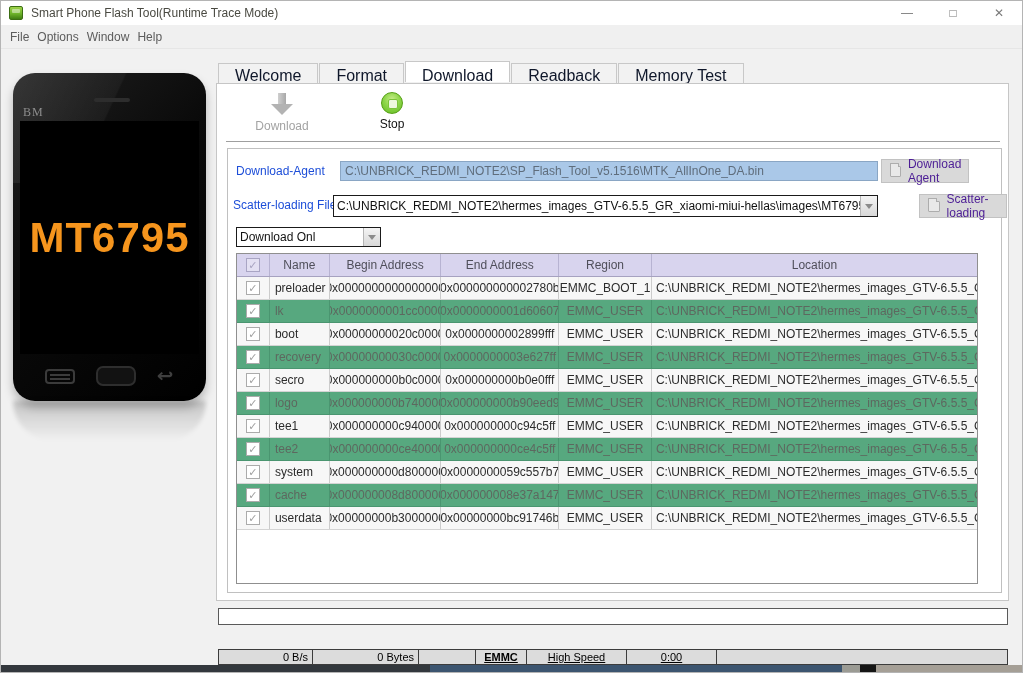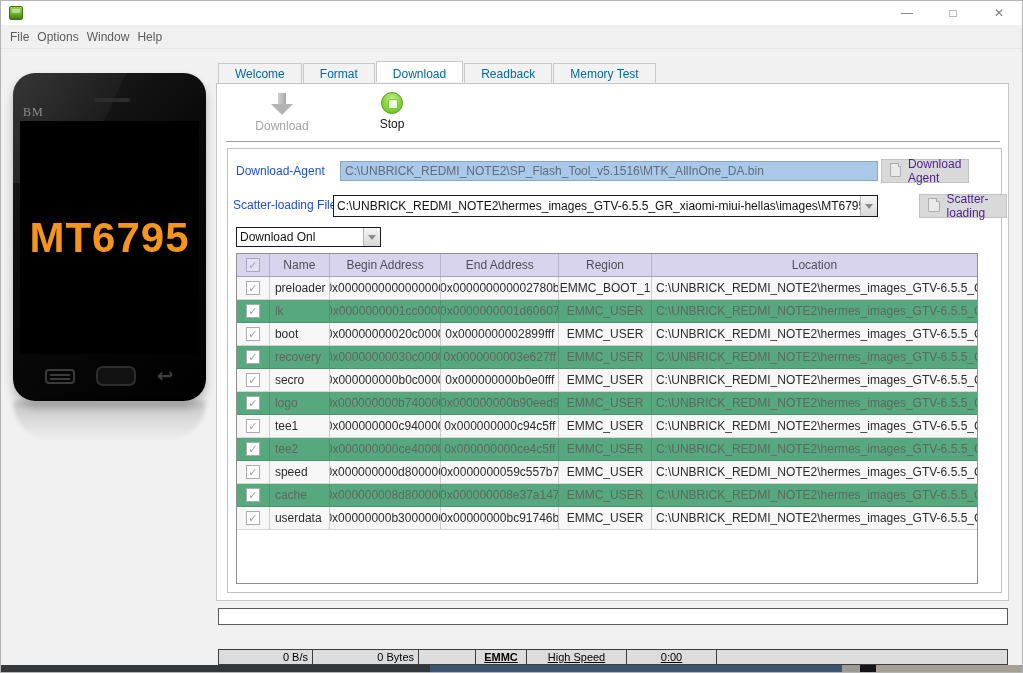--- a/index.html
+++ b/index.html
@@ -35,21 +35,21 @@
   .nav-menu::after { content:""; position:absolute; left:3px; right:3px; top:3px; height:2px; background:#3b3b3b; box-shadow:0 4px 0 #3b3b3b; }
   .nav-home { width:40px; height:20px; border:2px solid #2e2e2e; border-radius:7px; background:#121212; }
   .nav-back { color:#3f3f3f; font-size:20px; font-weight:bold; transform:scaleY(.9); }
   .phone-reflection { position:absolute; left:12px; top:400px; width:193px; height:40px;
     background:linear-gradient(180deg,rgba(0,0,0,.18),rgba(0,0,0,0)); border-radius:0 0 40px 40px; filter:blur(2px); }
 
   
   .main { position:absolute; left:215px; top:62px; width:793px; height:580px; }
 
   .tabs { position:absolute; top:0; left:2px; height:21px; display:flex; }
-  .tab { padding:3px 16px 2px; border:1px solid #c8c8c8; border-bottom:none; background:#f2f2f2; color:#0369a1; margin-right:1px; font-size:12px; }
+  .tab { padding:3px 16px 2px; border:1px solid #c8c8c8; border-bottom:none; background:#f2f2f2; color:#0f172a; margin-right:1px; font-size:16px; }
   .tab.active { background:#fff; position:relative; top:-2px; padding-top:5px; z-index:3; }
 
   .panel { position:absolute; top:20px; left:0; width:793px; height:518px; background:#fff; border:1px solid #c6c6c6; z-index:1; }
 
   
   .toolbar { position:absolute; top:0; left:0; right:0; height:57px; }
   .toolbar-sep { position:absolute; top:57px; left:9px; right:8px; border-top:1px solid #9f9f9f; }
   .tool { position:absolute; top:8px; width:90px; display:flex; flex-direction:column; align-items:center; }
   .tool-download { left:20px; }
   .tool-stop { left:130px; }
@@ -107,20 +107,21 @@
   .taskbar-sliver { position:absolute; left:0; bottom:0; width:100%; height:7px;
     background:linear-gradient(90deg,#33383d 0%,#33383d 42%,#3c5570 42%,#3c5570 82.4%,#9b9b94 82.4%,#9b9b94 84.1%,#151515 84.1%,#151515 85.7%,#a59f96 85.7%,#a59f96 100%); }
 </style>
 </head>
 <body>
 
 <div class="window">
 
   <div class="titlebar">
     <span class="app-icon"></span>
+    <span class="title-text">Smart Phone Flash Tool(Runtime Trace Mode)</span>
     <div class="win-controls">
       <span class="win-btn">—</span>
       <span class="win-btn">□</span>
       <span class="win-btn">✕</span>
     </div>
   </div>
 
   <div class="menubar">
     <span class="menu-item">File</span>
     <span class="menu-item">Options</span>
@@ -278,21 +279,21 @@
                 <div class="tcell c-name">tee2</div>
                 <div class="tcell c-begin">0x000000000ce40000</div>
                 <div class="tcell c-end">0x000000000ce4c5ff</div>
                 <div class="tcell c-region">EMMC_USER</div>
                 <div class="tcell c-loc">C:\UNBRICK_REDMI_NOTE2\hermes_images_GTV-6.5.5_G...</div>
               </div>
               <div class="trow">
                 <div class="tcell c-check">
                   <span class="cb">✓</span>
                 </div>
-                <div class="tcell c-name">speed</div>
+                <div class="tcell c-name">system</div>
                 <div class="tcell c-begin">0x000000000d800000</div>
                 <div class="tcell c-end">0x0000000059c557b7</div>
                 <div class="tcell c-region">EMMC_USER</div>
                 <div class="tcell c-loc">C:\UNBRICK_REDMI_NOTE2\hermes_images_GTV-6.5.5_G...</div>
               </div>
               <div class="trow hl">
                 <div class="tcell c-check">
                   <span class="cb">✓</span>
                 </div>
                 <div class="tcell c-name">cache</div>

